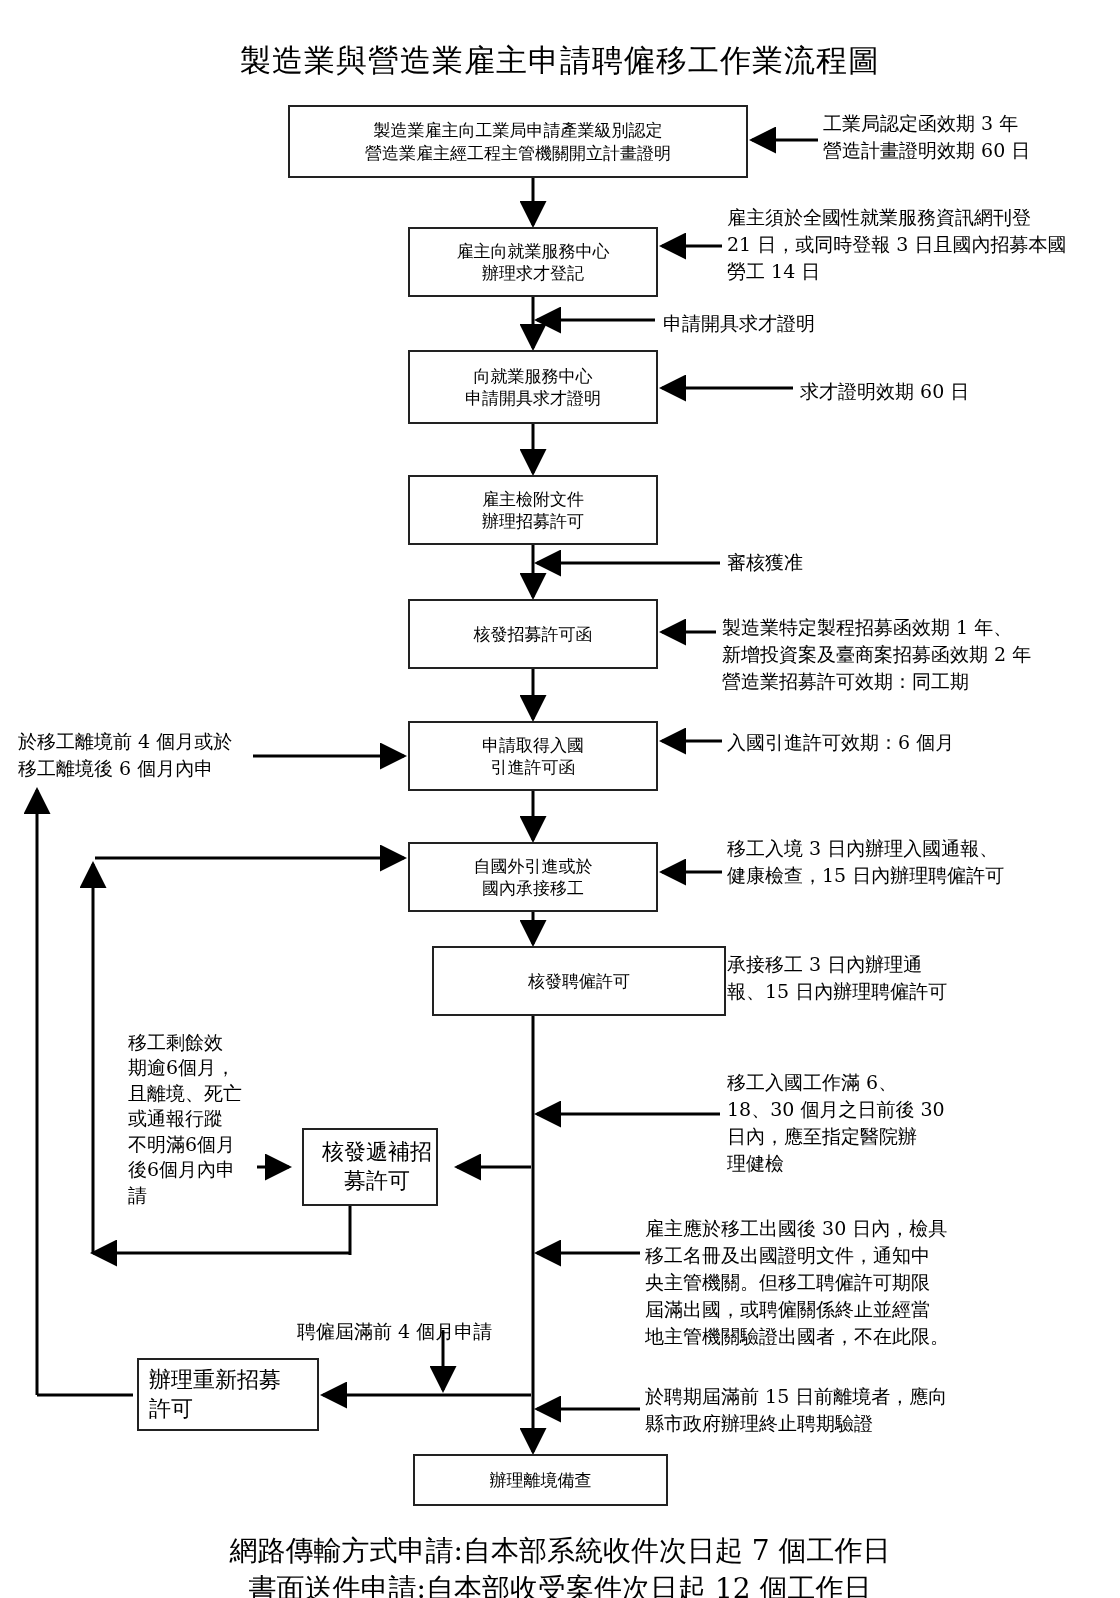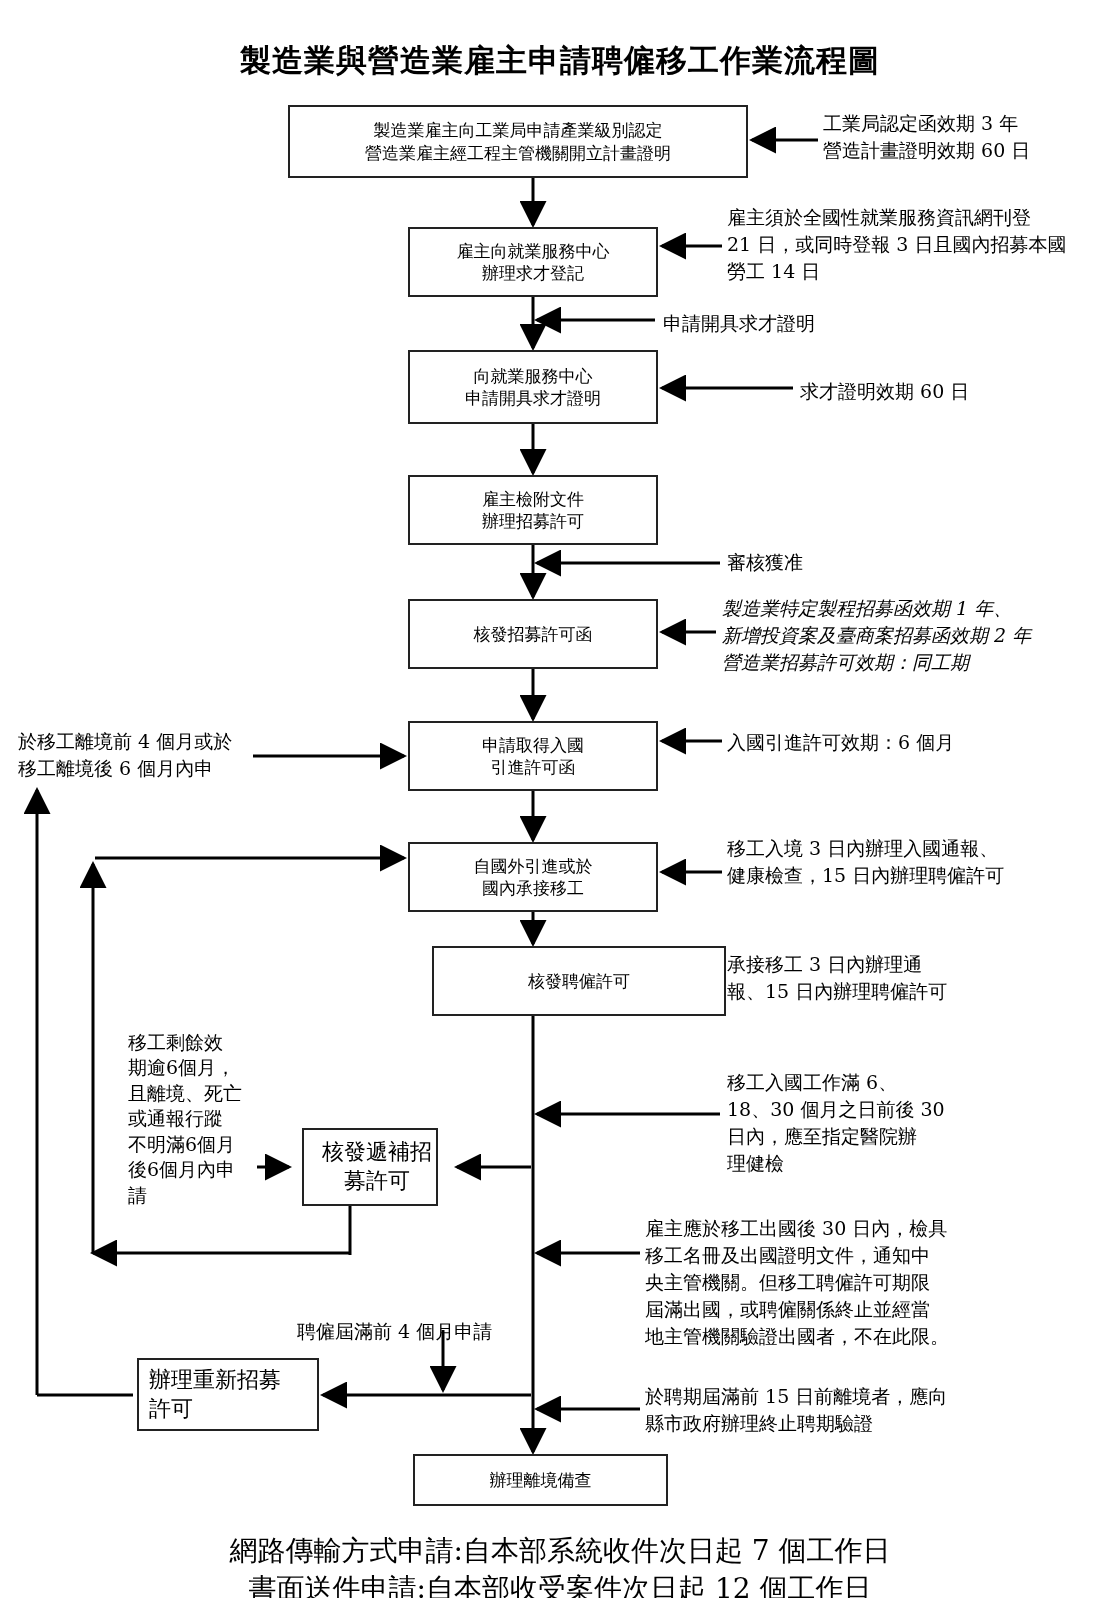--- a/index.html
+++ b/index.html
@@ -25,21 +25,21 @@
     width: 1120px;
     height: 1598px;
   }
   .diagram-title {
     position: absolute;
     left: 0;
     top: 40px;
     width: 1120px;
     text-align: center;
     font-size: 31px;
-    font-weight: bold;
+    font-weight: normal;
     letter-spacing: 1px;
     font-family: "DejaVu Serif", "Liberation Serif", serif;
   }
   .node-box {
     position: absolute;
     box-sizing: border-box;
     border: 2px solid #222222;
     background: #ffffff;
     display: flex;
     align-items: center;
@@ -153,21 +153,21 @@
   <div class="node-box" style="left:413px; top:1454px; width:255px; height:52px;">辦理離境備查</div>
 
   <div class="note" style="left:823px; top:110px;">工業局認定函效期 3 年
 營造計畫證明效期 60 日</div>
   <div class="note" style="left:727px; top:204px;">雇主須於全國性就業服務資訊網刊登
 21 日，或同時登報 3 日且國內招募本國
 勞工 14 日</div>
   <div class="note" style="left:663px; top:310px;">申請開具求才證明</div>
   <div class="note" style="left:800px; top:378px;">求才證明效期 60 日</div>
   <div class="note" style="left:727px; top:549px;">審核獲准</div>
-  <div class="note" style="left:722px; top:595px;font-style:italic;">製造業特定製程招募函效期 1 年、
+  <div class="note" style="left:722px; top:614px;">製造業特定製程招募函效期 1 年、
 新增投資案及臺商案招募函效期 2 年
 營造業招募許可效期：同工期</div>
   <div class="note" style="left:18px; top:728px;">於移工離境前 4 個月或於
 移工離境後 6 個月內申</div>
   <div class="note" style="left:727px; top:729px;">入國引進許可效期：6 個月</div>
   <div class="note" style="left:727px; top:835px;">移工入境 3 日內辦理入國通報、
 健康檢查，15 日內辦理聘僱許可</div>
   <div class="note" style="left:727px; top:951px;">承接移工 3 日內辦理通
 報、15 日內辦理聘僱許可</div>
   <div class="note narrow" style="left:128px; top:1030px; width:122px;">移工剩餘效

